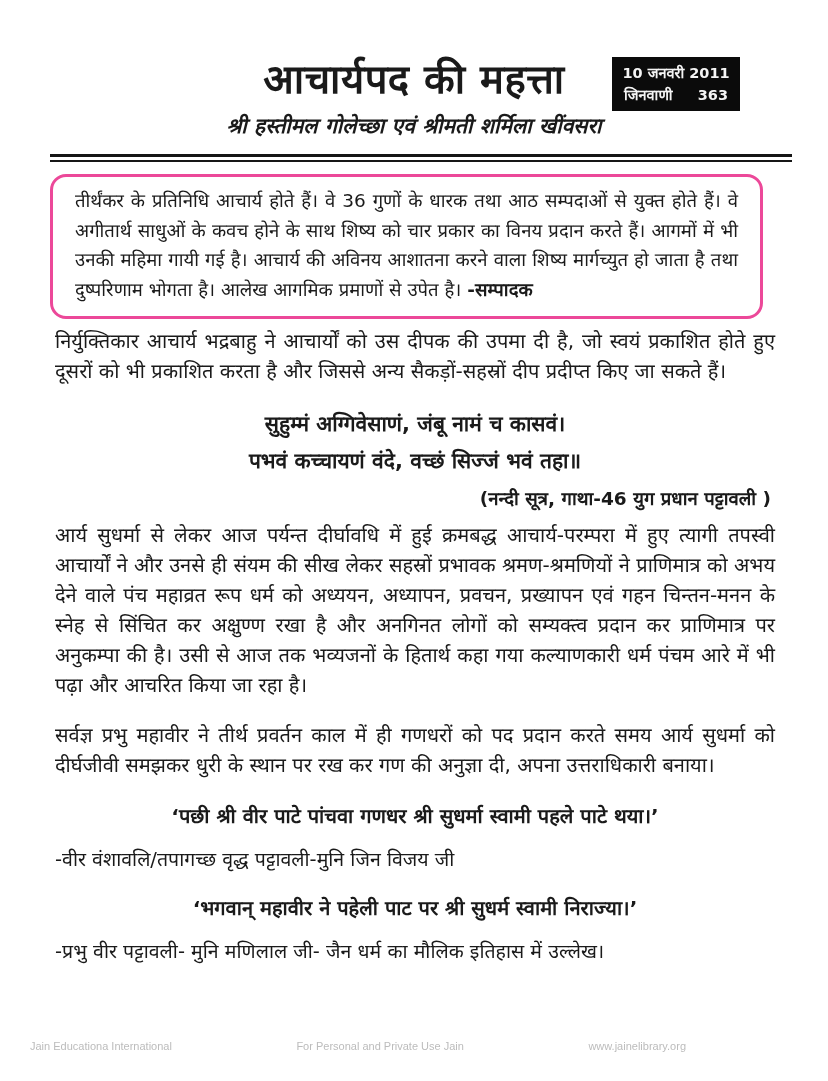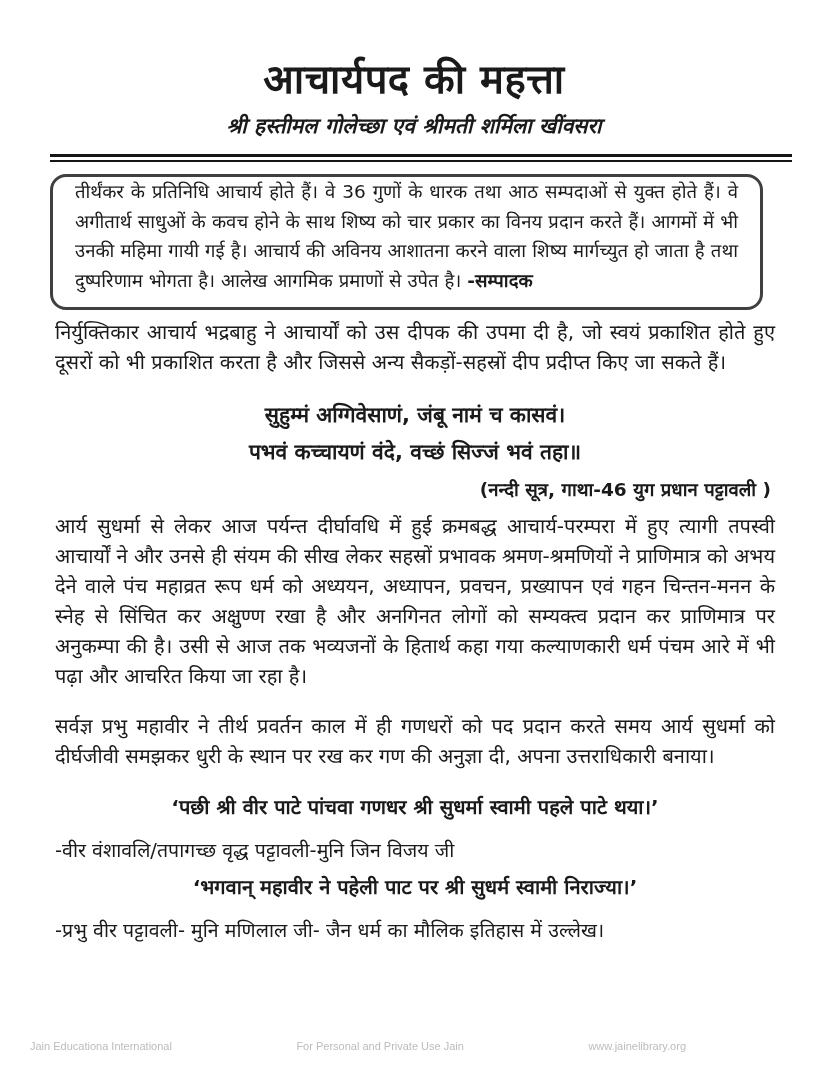--- a/index.html
+++ b/index.html
@@ -37,23 +37,23 @@
   .double-rule{
     margin:15px 36px 0 50px;
     height:3px;
     border-top:3px solid #161616;
     border-bottom:2px solid #161616;
   }
   .content{padding:0 53px 0 55px;}
   
   .editor-box{
     margin:12px 65px 0 50px;
-    border:3px solid #404040;
+    border:3px solid #ec4899;
     border-radius:16px;
-    padding:0 22px 12px 22px;
+    padding:9px 22px 12px 22px;
     font-size:18.5px;line-height:29.5px;
     text-align:justify;
   }
   .editor-box .lead{ text-indent:64px; }
   .sig{font-weight:bold;}
   .verse{
     text-align:center;font-weight:bold;
     font-size:21px;line-height:37px;
   }
   .verse-1{margin-top:15px;}
@@ -69,39 +69,46 @@
     text-align:right;padding-right:4px;
     font-size:18.5px;font-weight:600;line-height:28px;
   }
   .para-2{margin-top:7px;}
   .para-3{margin-top:4px;}
   .quote{
     text-align:center;font-weight:bold;
     font-size:20px;line-height:32px;
   }
   .quote-1{margin-top:6px;}
-  .quote-2{margin-top:4px;}
+  .quote-2{margin-top:16px;}
   .attribution{
     font-size:19.5px;line-height:32px;
     text-align:left;margin-top:12px;
   }
   
   .footer{
     position:absolute;left:0;top:1040px;width:716px;
     display:flex;justify-content:space-between;
     padding:0 30px;box-sizing:border-box;
     font-size:11px;color:#bcbcbc;
     font-family:"Liberation Sans","DejaVu Sans",sans-serif;
   }
 </style>
 </head>
 <body>
 
 <div class="page">
 
+  <div class="badge">
+    <div>10 जनवरी 2011</div>
+    <div class="badge-row2">
+      <span>जिनवाणी</span>
+      <span>363</span>
+    </div>
+  </div>
 
   <h1 class="title">आचार्यपद की महत्ता</h1>
   <div class="authors">श्री हस्तीमल गोलेच्छा एवं श्रीमती शर्मिला खींवसरा</div>
 
   <div class="double-rule"></div>
 
   <div class="editor-box">
     <span class="lead">तीर्थंकर के प्रतिनिधि आचार्य होते हैं। वे 36 गुणों के धारक तथा आठ सम्पदाओं से युक्त होते हैं। वे अगीतार्थ साधुओं के कवच होने के साथ शिष्य को चार प्रकार का विनय प्रदान करते हैं। आगमों में भी उनकी महिमा गायी गई है। आचार्य की अविनय आशातना करने वाला शिष्य मार्गच्युत हो जाता है तथा दुष्परिणाम भोगता है। आलेख आगमिक प्रमाणों से उपेत है। </span><span class="sig">-सम्पादक</span>
   </div>
 

